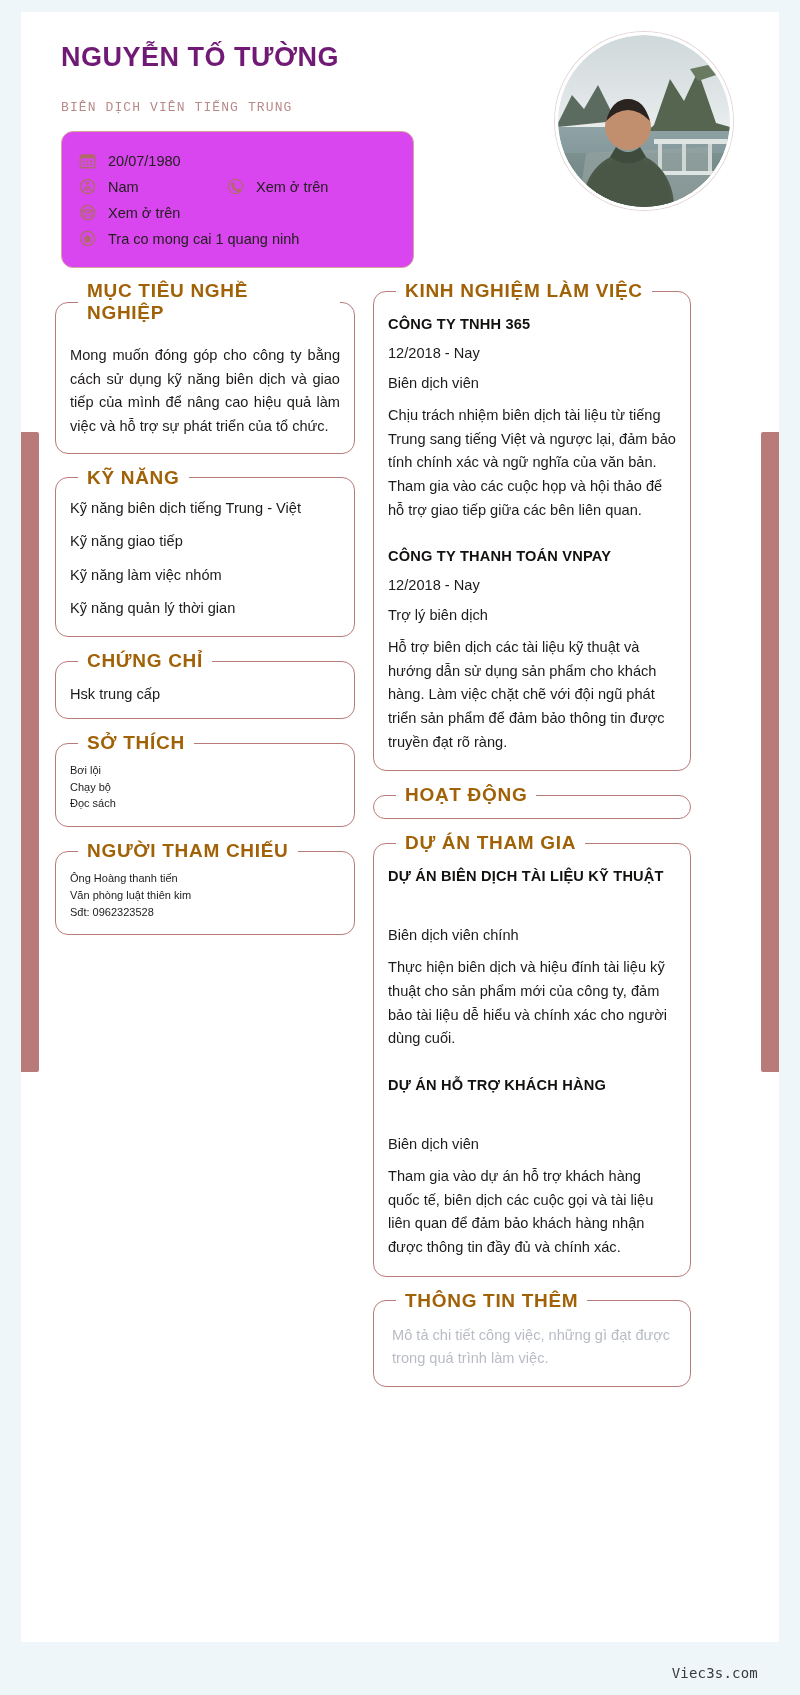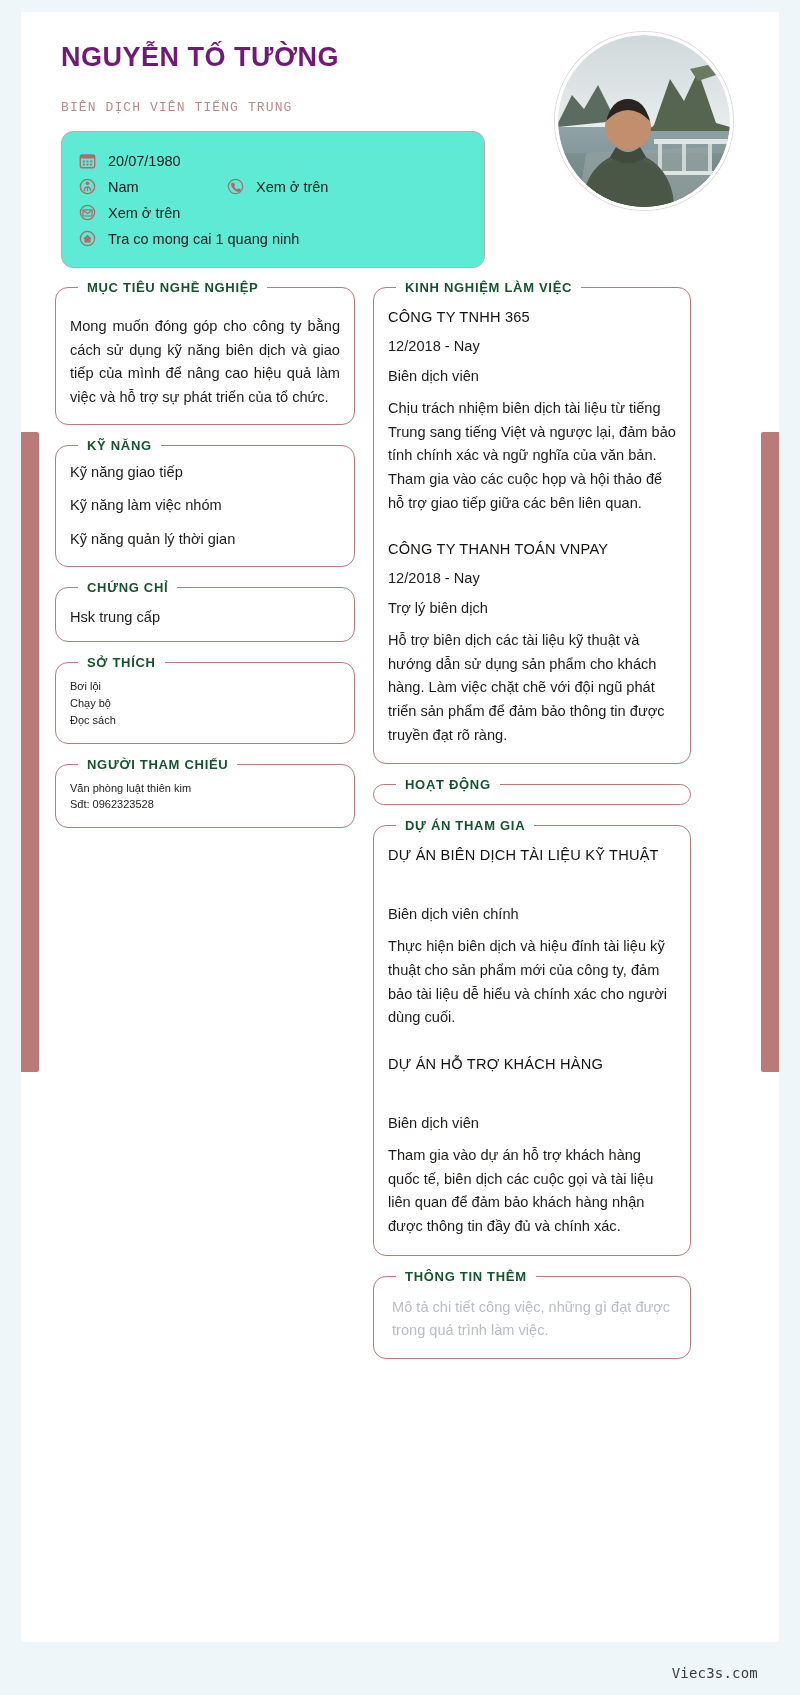--- a/index.html
+++ b/index.html
@@ -54,24 +54,24 @@
     width: 178px; height: 178px;
     border-radius: 50%;
     overflow:hidden;
     border: 3px solid #ffffff;
     box-shadow: 0 0 0 1px #e2d5d5;
   }
   .avatar svg { display:block; }
 
   
   .contact-box {
-    background: #5eead4;
+    background: #d946ef;
     border: 1px solid #d4a79a;
     border-radius: 12px;
-    width: 424px;
+    width: 353px;
     padding: 12px 14px 12px 16px;
     margin-top: 4px;
     text-align: right;
   }
   .contact-row { display:flex; align-items:center; margin: 7px 0; }
   .contact-item { display:flex; align-items:center; font-size:14.5px; color:#23201f; }
   .contact-item .ico {
     width: 19px; height:19px; margin-right: 11px;
     flex: 0 0 19px;
     display:flex; align-items:center; justify-content:center;
@@ -87,22 +87,22 @@
   
   .section { margin-bottom: 13px; }
   fieldset.sec-box {
     border: 1.6px solid #b97a7a;
     border-radius: 13px;
     margin: 0;
     padding: 8px 14px 14px 14px;
     min-width: 0;
   }
   fieldset.sec-box > legend {
-    color:#14532d;
-    font-size: 13px;
+    color:#a16207;
+    font-size: 19px;
     font-weight: bold;
     letter-spacing: .7px;
     text-transform: uppercase;
     padding: 0 9px;
     margin-left: 8px;
   }
   fieldset.sec-box.empty-box { padding-bottom: 4px; min-height: 22px; }
 
   .para {
     font-size: 14.6px; line-height: 1.62; color:#1d1b1a;
@@ -112,21 +112,21 @@
     font-size: 14.6px; line-height: 1.55; color:#1d1b1a; margin: 0 0 11px 0;
   }
   .list-line:last-child { margin-bottom: 2px; }
   .list-tight { font-size: 11px; line-height: 1.52; color:#1d1b1a; margin: 0; }
   .one-line { font-size: 14.6px; color:#1d1b1a; margin: 6px 0 2px 0; }
 
   
   .entry { margin-bottom: 18px; }
   .entry:last-child { margin-bottom: 2px; margin-top: 26px; }
   .entry-org {
-    font-size: 14.6px; font-weight: normal; color:#121110;
+    font-size: 14.6px; font-weight: bold; color:#121110;
     letter-spacing:.2px; margin: 6px 0 13px 0; text-transform: uppercase;
   }
   .entry-date { font-size: 14.6px; color:#1d1b1a; margin: 0 0 13px 0; min-height: 17px; }
   .entry-role { font-size: 14.6px; color:#1d1b1a; margin: 0 0 13px 0; }
   .entry-desc { font-size: 14.6px; line-height: 1.62; color:#1d1b1a; margin: 0; }
 
   .placeholder-text {
     font-size: 14.6px; line-height: 1.6; color:#b8bcc4; margin: 4px 0 2px 4px;
   }
 
@@ -266,20 +266,21 @@
       <div class="section">
         <fieldset class="sec-box">
           <legend>MỤC TIÊU NGHỀ NGHIỆP</legend>
           <p class="para">Mong muốn đóng góp cho công ty bằng cách sử dụng kỹ năng biên dịch và giao tiếp của mình để nâng cao hiệu quả làm việc và hỗ trợ sự phát triển của tổ chức.</p>
         </fieldset>
       </div>
 
       <div class="section">
         <fieldset class="sec-box">
           <legend>KỸ NĂNG</legend>
+          <p class="list-line">Kỹ năng biên dịch tiếng Trung - Việt</p>
           <p class="list-line">Kỹ năng giao tiếp</p>
           <p class="list-line">Kỹ năng làm việc nhóm</p>
           <p class="list-line">Kỹ năng quản lý thời gian</p>
         </fieldset>
       </div>
 
 
       <div class="section">
         <fieldset class="sec-box">
           <legend>CHỨNG CHỈ</legend>
@@ -292,20 +293,21 @@
           <legend>SỞ THÍCH</legend>
           <p class="list-tight">Bơi lội</p>
           <p class="list-tight">Chạy bộ</p>
           <p class="list-tight">Đọc sách</p>
         </fieldset>
       </div>
 
       <div class="section">
         <fieldset class="sec-box">
           <legend>NGƯỜI THAM CHIẾU</legend>
+          <p class="list-tight">Ông Hoàng thanh tiến</p>
           <p class="list-tight">Văn phòng luật thiên kim</p>
           <p class="list-tight">Sđt: 0962323528</p>
         </fieldset>
       </div>
 
     </div>
 
     <div class="col-right">
 
       <div class="section">

